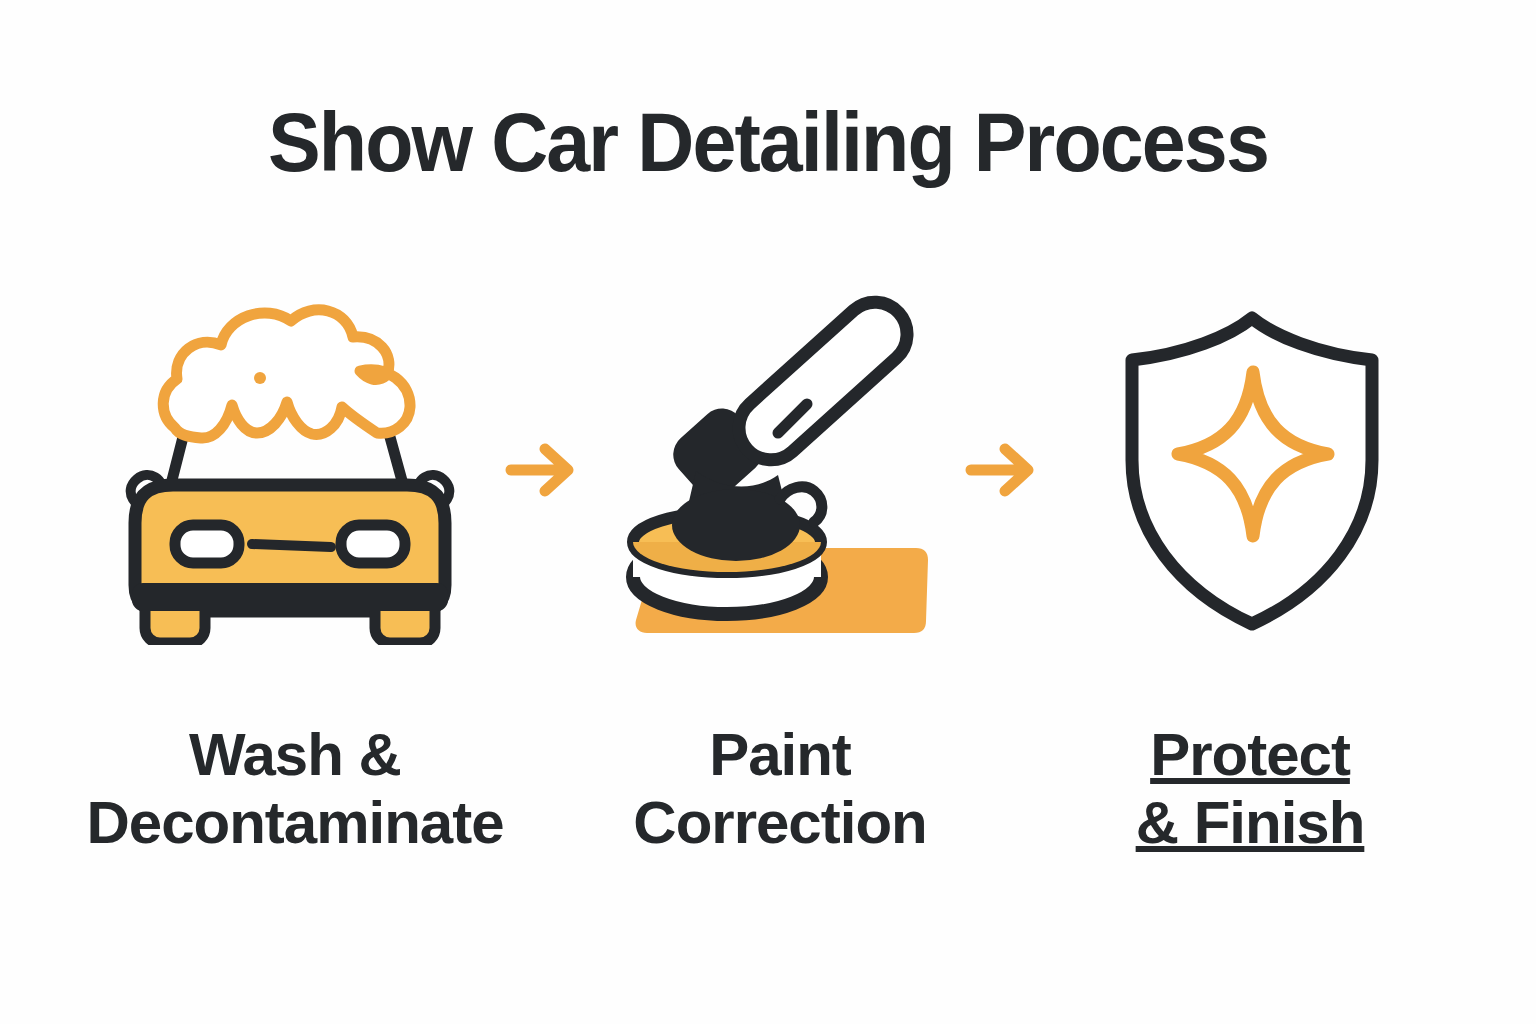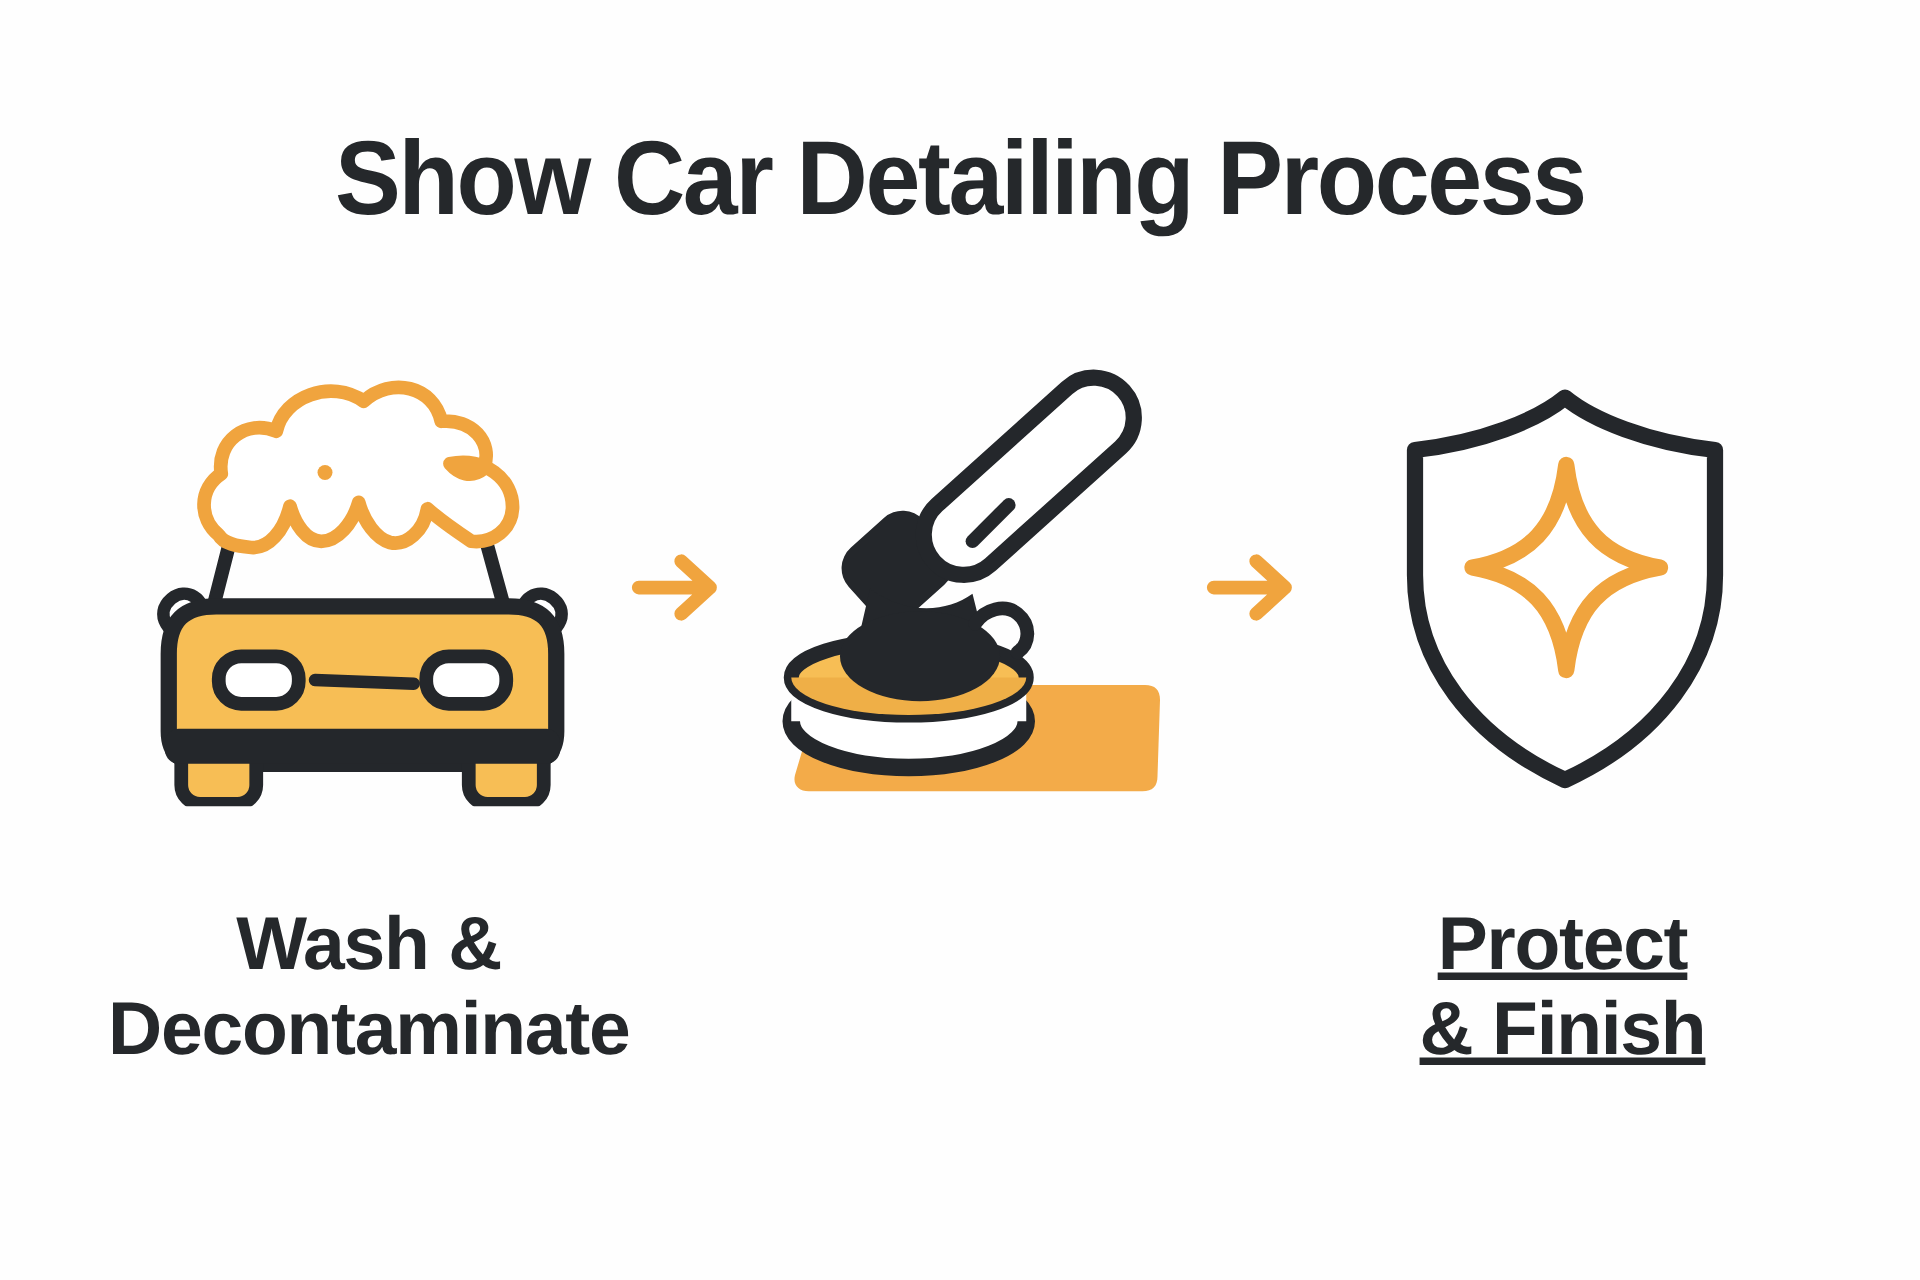--- a/index.html
+++ b/index.html
@@ -139,16 +139,18 @@
 
   <div class="icon icon-shield">
     <svg viewBox="0 0 268 322">
       <path class="f-white s-ink" stroke-width="13" d="M 134 8 C 112 26, 68 44, 14 50 L 14 150 C 14 220, 60 280, 134 314 C 208 280, 254 220, 254 150 L 254 50 C 200 44, 156 26, 134 8 Z"></path>
       <path class="f-white s-orange" stroke-width="13" d="M 135 62 C 141 112, 165 136, 210 144 C 165 152, 141 176, 135 226 C 129 176, 105 152, 60 144 C 105 136, 129 112, 135 62 Z"></path>
     </svg>
   </div>
 
   <div class="step-label label-1">Wash &amp;
 Decontaminate</div>
+  <div class="step-label label-2">Paint
+Correction</div>
   <div class="step-label label-3">Protect
 &amp; Finish</div>
 
 </div>
 
 </body></html>

